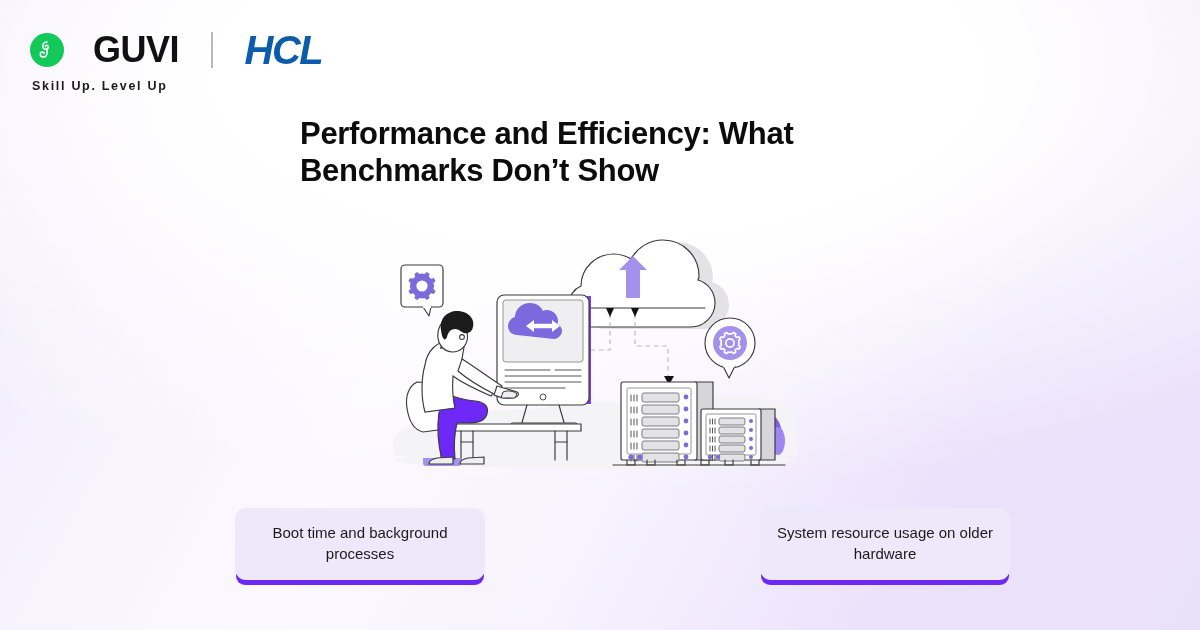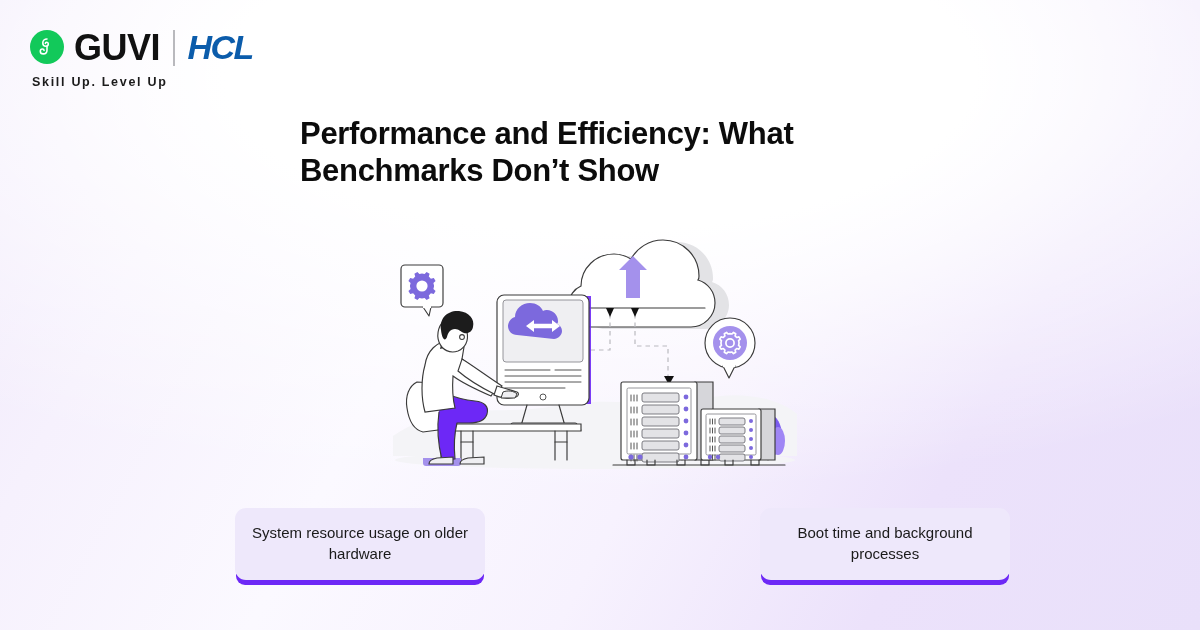--- a/index.html
+++ b/index.html
@@ -27,21 +27,22 @@
   #logo-block {
     position: absolute;
     left: 30px;
     top: 30px;
     display: flex;
     flex-direction: column;
     align-items: flex-start;
   }
   #logo-row {
     display: flex;
-    gap: 10px;
+    align-items: center;
+    gap: 29px;
   }
   .guvi-mark {
     width: 34px;
     height: 34px;
     border-radius: 50%;
     background: #12c95a;
     display: flex;
     align-items: center;
     justify-content: center;
     flex: none;
@@ -55,21 +56,21 @@
     line-height: 1;
   }
   .logo-divider {
     width: 1.5px;
     height: 36px;
     background: #b9b9bd;
     margin: 0 3px;
   }
   .hcl-word {
     font-family: "Liberation Sans", sans-serif;
-    font-size: 34px;
+    font-size: 40px;
     font-weight: bold;
     font-style: italic;
     letter-spacing: -1.5px;
     color: #0b5cab;
     line-height: 1;
   }
   #logo-tagline {
     margin-top: 9px;
     margin-left: 2px;
     font-family: "Liberation Sans", sans-serif;
@@ -368,21 +369,21 @@
           <path fill="none" stroke="#ffffff" stroke-width="1.7" stroke-linejoin="round" d="M0,-9.4 L2,-9 L3.5,-10.6 L5.7,-9.3 L5.1,-7.1 L6.7,-5.5 L8.9,-6.1 L10.2,-3.9 L8.6,-2.3 L9,-0.3 L9,0.3 L8.6,2.3 L10.2,3.9 L8.9,6.1 L6.7,5.5 L5.1,7.1 L5.7,9.3 L3.5,10.6 L2,9 L0,9.4 L-2,9 L-3.5,10.6 L-5.7,9.3 L-5.1,7.1 L-6.7,5.5 L-8.9,6.1 L-10.2,3.9 L-8.6,2.3 L-9,0.3 L-9,-0.3 L-8.6,-2.3 L-10.2,-3.9 L-8.9,-6.1 L-6.7,-5.5 L-5.1,-7.1 L-5.7,-9.3 L-3.5,-10.6 L-2,-9 Z"></path>
           <circle cx="0" cy="0" r="4.1" fill="none" stroke="#ffffff" stroke-width="1.7"></circle>
         </g>
       </g>
     </svg>
   </div>
 
   <div id="cards">
     <div class="card-wrap">
       <div class="card-underline"></div>
-      <div class="card">System resource usage on older hardware</div>
+      <div class="card">Boot time and background processes</div>
     </div>
     <div class="card-wrap">
       <div class="card-underline"></div>
-      <div class="card">Boot time and background processes</div>
+      <div class="card">System resource usage on older hardware</div>
     </div>
   </div>
 
 </div>
 
 </body></html>

